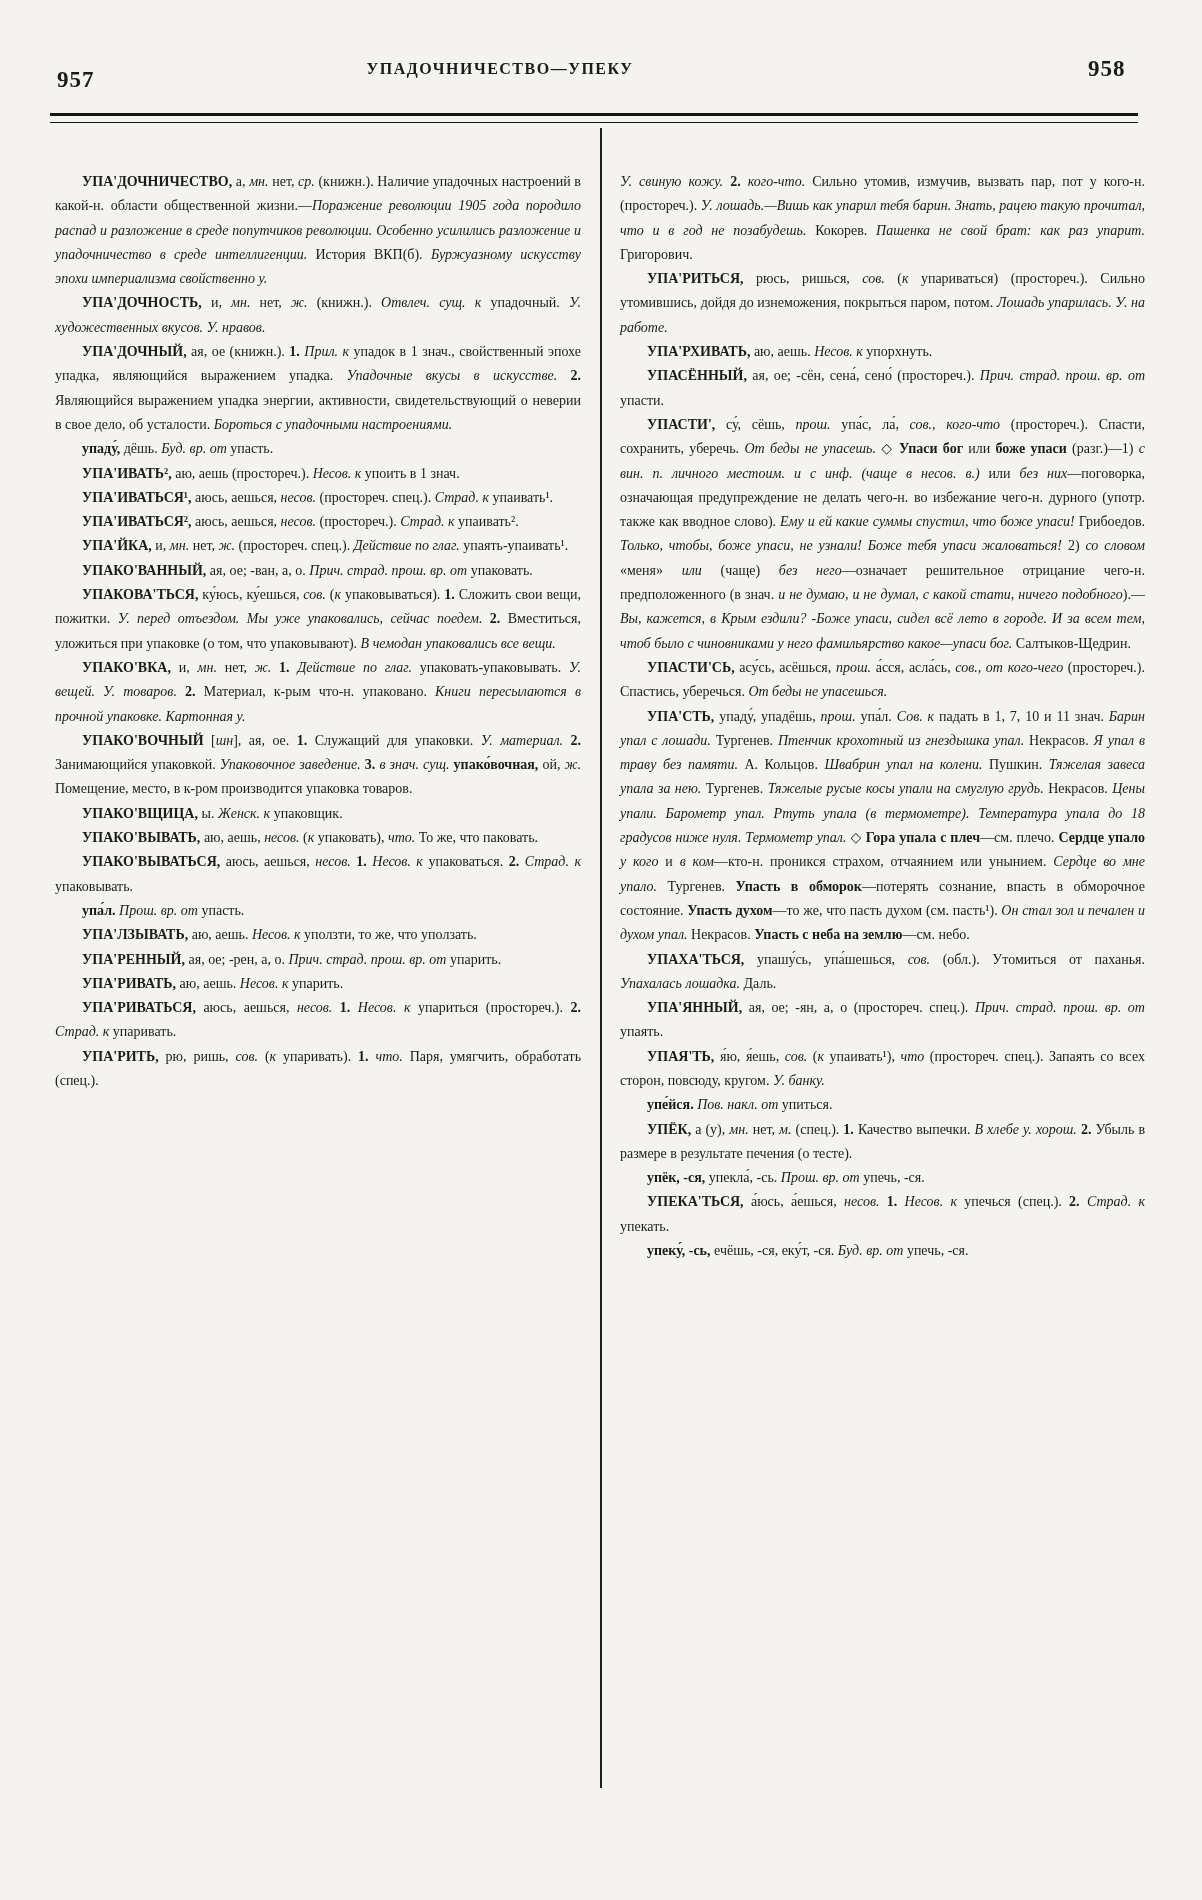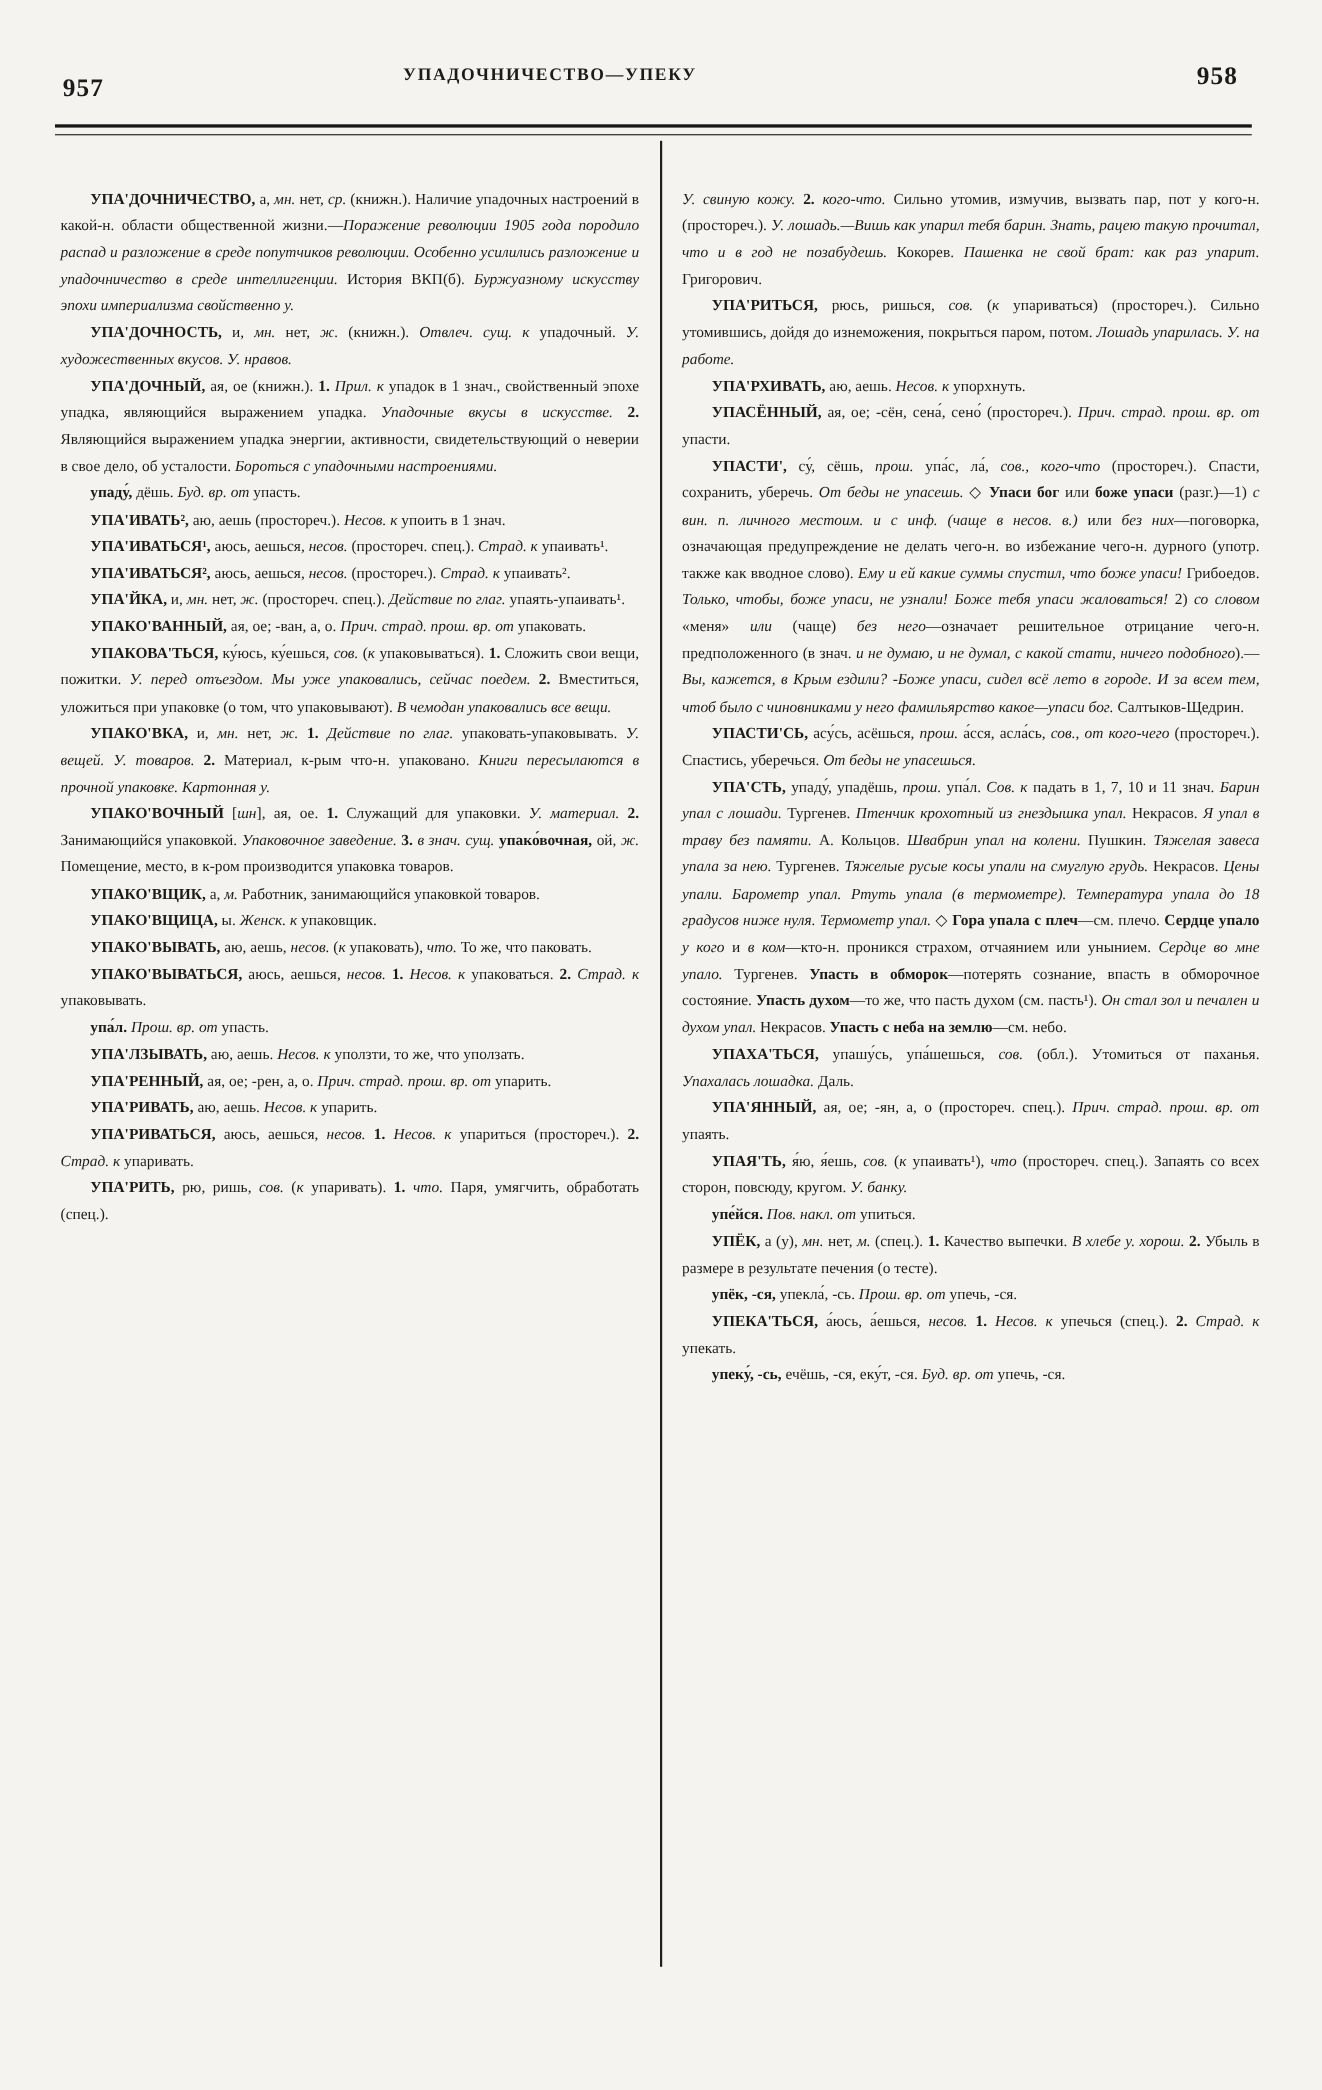--- a/index.html
+++ b/index.html
@@ -55,21 +55,20 @@
     <p class="entry"><span class="b">УПА'ДОЧНЫЙ, </span><span>ая, ое (книжн.). </span><span class="b">1.</span><span> </span><span class="i">Прил. к</span><span> упадок в 1 знач., свойственный эпохе упадка, являющийся выражением упадка. </span><span class="i">Упадочные вкусы в искусстве.</span><span> </span><span class="b">2.</span><span> Являющийся выражением упадка энергии, активности, свидетельствующий о неверии в свое дело, об усталости. </span><span class="i">Бороться с упадочными настроениями.</span></p>
     <p class="entry"><span class="b">упаду́, </span><span>дёшь. </span><span class="i">Буд. вр. от</span><span> упасть.</span></p>
     <p class="entry"><span class="b">УПА'ИВАТЬ², </span><span>аю, аешь (простореч.). </span><span class="i">Несов. к</span><span> упоить в 1 знач.</span></p>
     <p class="entry"><span class="b">УПА'ИВАТЬСЯ¹, </span><span>аюсь, аешься, </span><span class="i">несов.</span><span> (простореч. спец.). </span><span class="i">Страд. к</span><span> упаивать¹.</span></p>
     <p class="entry"><span class="b">УПА'ИВАТЬСЯ², </span><span>аюсь, аешься, </span><span class="i">несов.</span><span> (простореч.). </span><span class="i">Страд. к</span><span> упаивать².</span></p>
     <p class="entry"><span class="b">УПА'ЙКА, </span><span>и, </span><span class="i">мн.</span><span> нет, </span><span class="i">ж.</span><span> (простореч. спец.). </span><span class="i">Действие по глаг.</span><span> упаять-упаивать¹.</span></p>
     <p class="entry"><span class="b">УПАКО'ВАННЫЙ, </span><span>ая, ое; -ван, а, о. </span><span class="i">Прич. страд. прош. вр. от</span><span> упаковать.</span></p>
     <p class="entry"><span class="b">УПАКОВА'ТЬСЯ, </span><span>ку́юсь, ку́ешься, </span><span class="i">сов.</span><span> (</span><span class="i">к</span><span> упаковываться). </span><span class="b">1.</span><span> Сложить свои вещи, пожитки. </span><span class="i">У. перед отъездом. Мы уже упаковались, сейчас поедем.</span><span> </span><span class="b">2.</span><span> Вместиться, уложиться при упаковке (о том, что упаковывают). </span><span class="i">В чемодан упаковались все вещи.</span></p>
     <p class="entry"><span class="b">УПАКО'ВКА, </span><span>и, </span><span class="i">мн.</span><span> нет, </span><span class="i">ж.</span><span> </span><span class="b">1.</span><span> </span><span class="i">Действие по глаг.</span><span> упаковать-упаковывать. </span><span class="i">У. вещей. У. товаров.</span><span> </span><span class="b">2.</span><span> Материал, к-рым что-н. упаковано. </span><span class="i">Книги пересылаются в прочной упаковке. Картонная у.</span></p>
     <p class="entry"><span class="b">УПАКО'ВОЧНЫЙ </span><span>[</span><span class="i">шн</span><span>], ая, ое. </span><span class="b">1.</span><span> Служащий для упаковки. </span><span class="i">У. материал.</span><span> </span><span class="b">2.</span><span> Занимающийся упаковкой. </span><span class="i">Упаковочное заведение.</span><span> </span><span class="b">3.</span><span> </span><span class="i">в знач. сущ.</span><span> </span><span class="b">упако́вочная, </span><span>ой, </span><span class="i">ж.</span><span> Помещение, место, в к-ром производится упаковка товаров.</span></p>
-    <p class="entry"><span class="b">УПАКО'ВЩИК, </span><span>а, </span><span class="i">м.</span><span> Работник, занимающийся упаковкой товаров.</span></p>
     <p class="entry"><span class="b">УПАКО'ВЩИЦА, </span><span>ы. </span><span class="i">Женск. к</span><span> упаковщик.</span></p>
     <p class="entry"><span class="b">УПАКО'ВЫВАТЬ, </span><span>аю, аешь, </span><span class="i">несов.</span><span> (</span><span class="i">к</span><span> упаковать), </span><span class="i">что.</span><span> То же, что паковать.</span></p>
     <p class="entry"><span class="b">УПАКО'ВЫВАТЬСЯ, </span><span>аюсь, аешься, </span><span class="i">несов.</span><span> </span><span class="b">1.</span><span> </span><span class="i">Несов. к</span><span> упаковаться. </span><span class="b">2.</span><span> </span><span class="i">Страд. к</span><span> упаковывать.</span></p>
     <p class="entry"><span class="b">упа́л. </span><span class="i">Прош. вр. от</span><span> упасть.</span></p>
     <p class="entry"><span class="b">УПА'ЛЗЫВАТЬ, </span><span>аю, аешь. </span><span class="i">Несов. к</span><span> уползти, то же, что уползать.</span></p>
     <p class="entry"><span class="b">УПА'РЕННЫЙ, </span><span>ая, ое; -рен, а, о. </span><span class="i">Прич. страд. прош. вр. от</span><span> упарить.</span></p>
     <p class="entry"><span class="b">УПА'РИВАТЬ, </span><span>аю, аешь. </span><span class="i">Несов. к</span><span> упарить.</span></p>
     <p class="entry"><span class="b">УПА'РИВАТЬСЯ, </span><span>аюсь, аешься, </span><span class="i">несов.</span><span> </span><span class="b">1.</span><span> </span><span class="i">Несов. к</span><span> упариться (простореч.). </span><span class="b">2.</span><span> </span><span class="i">Страд. к</span><span> упаривать.</span></p>
     <p class="entry"><span class="b">УПА'РИТЬ, </span><span>рю, ришь, </span><span class="i">сов.</span><span> (</span><span class="i">к</span><span> упаривать). </span><span class="b">1.</span><span> </span><span class="i">что.</span><span> Паря, умягчить, обработать (спец.).</span></p>
   </div>

